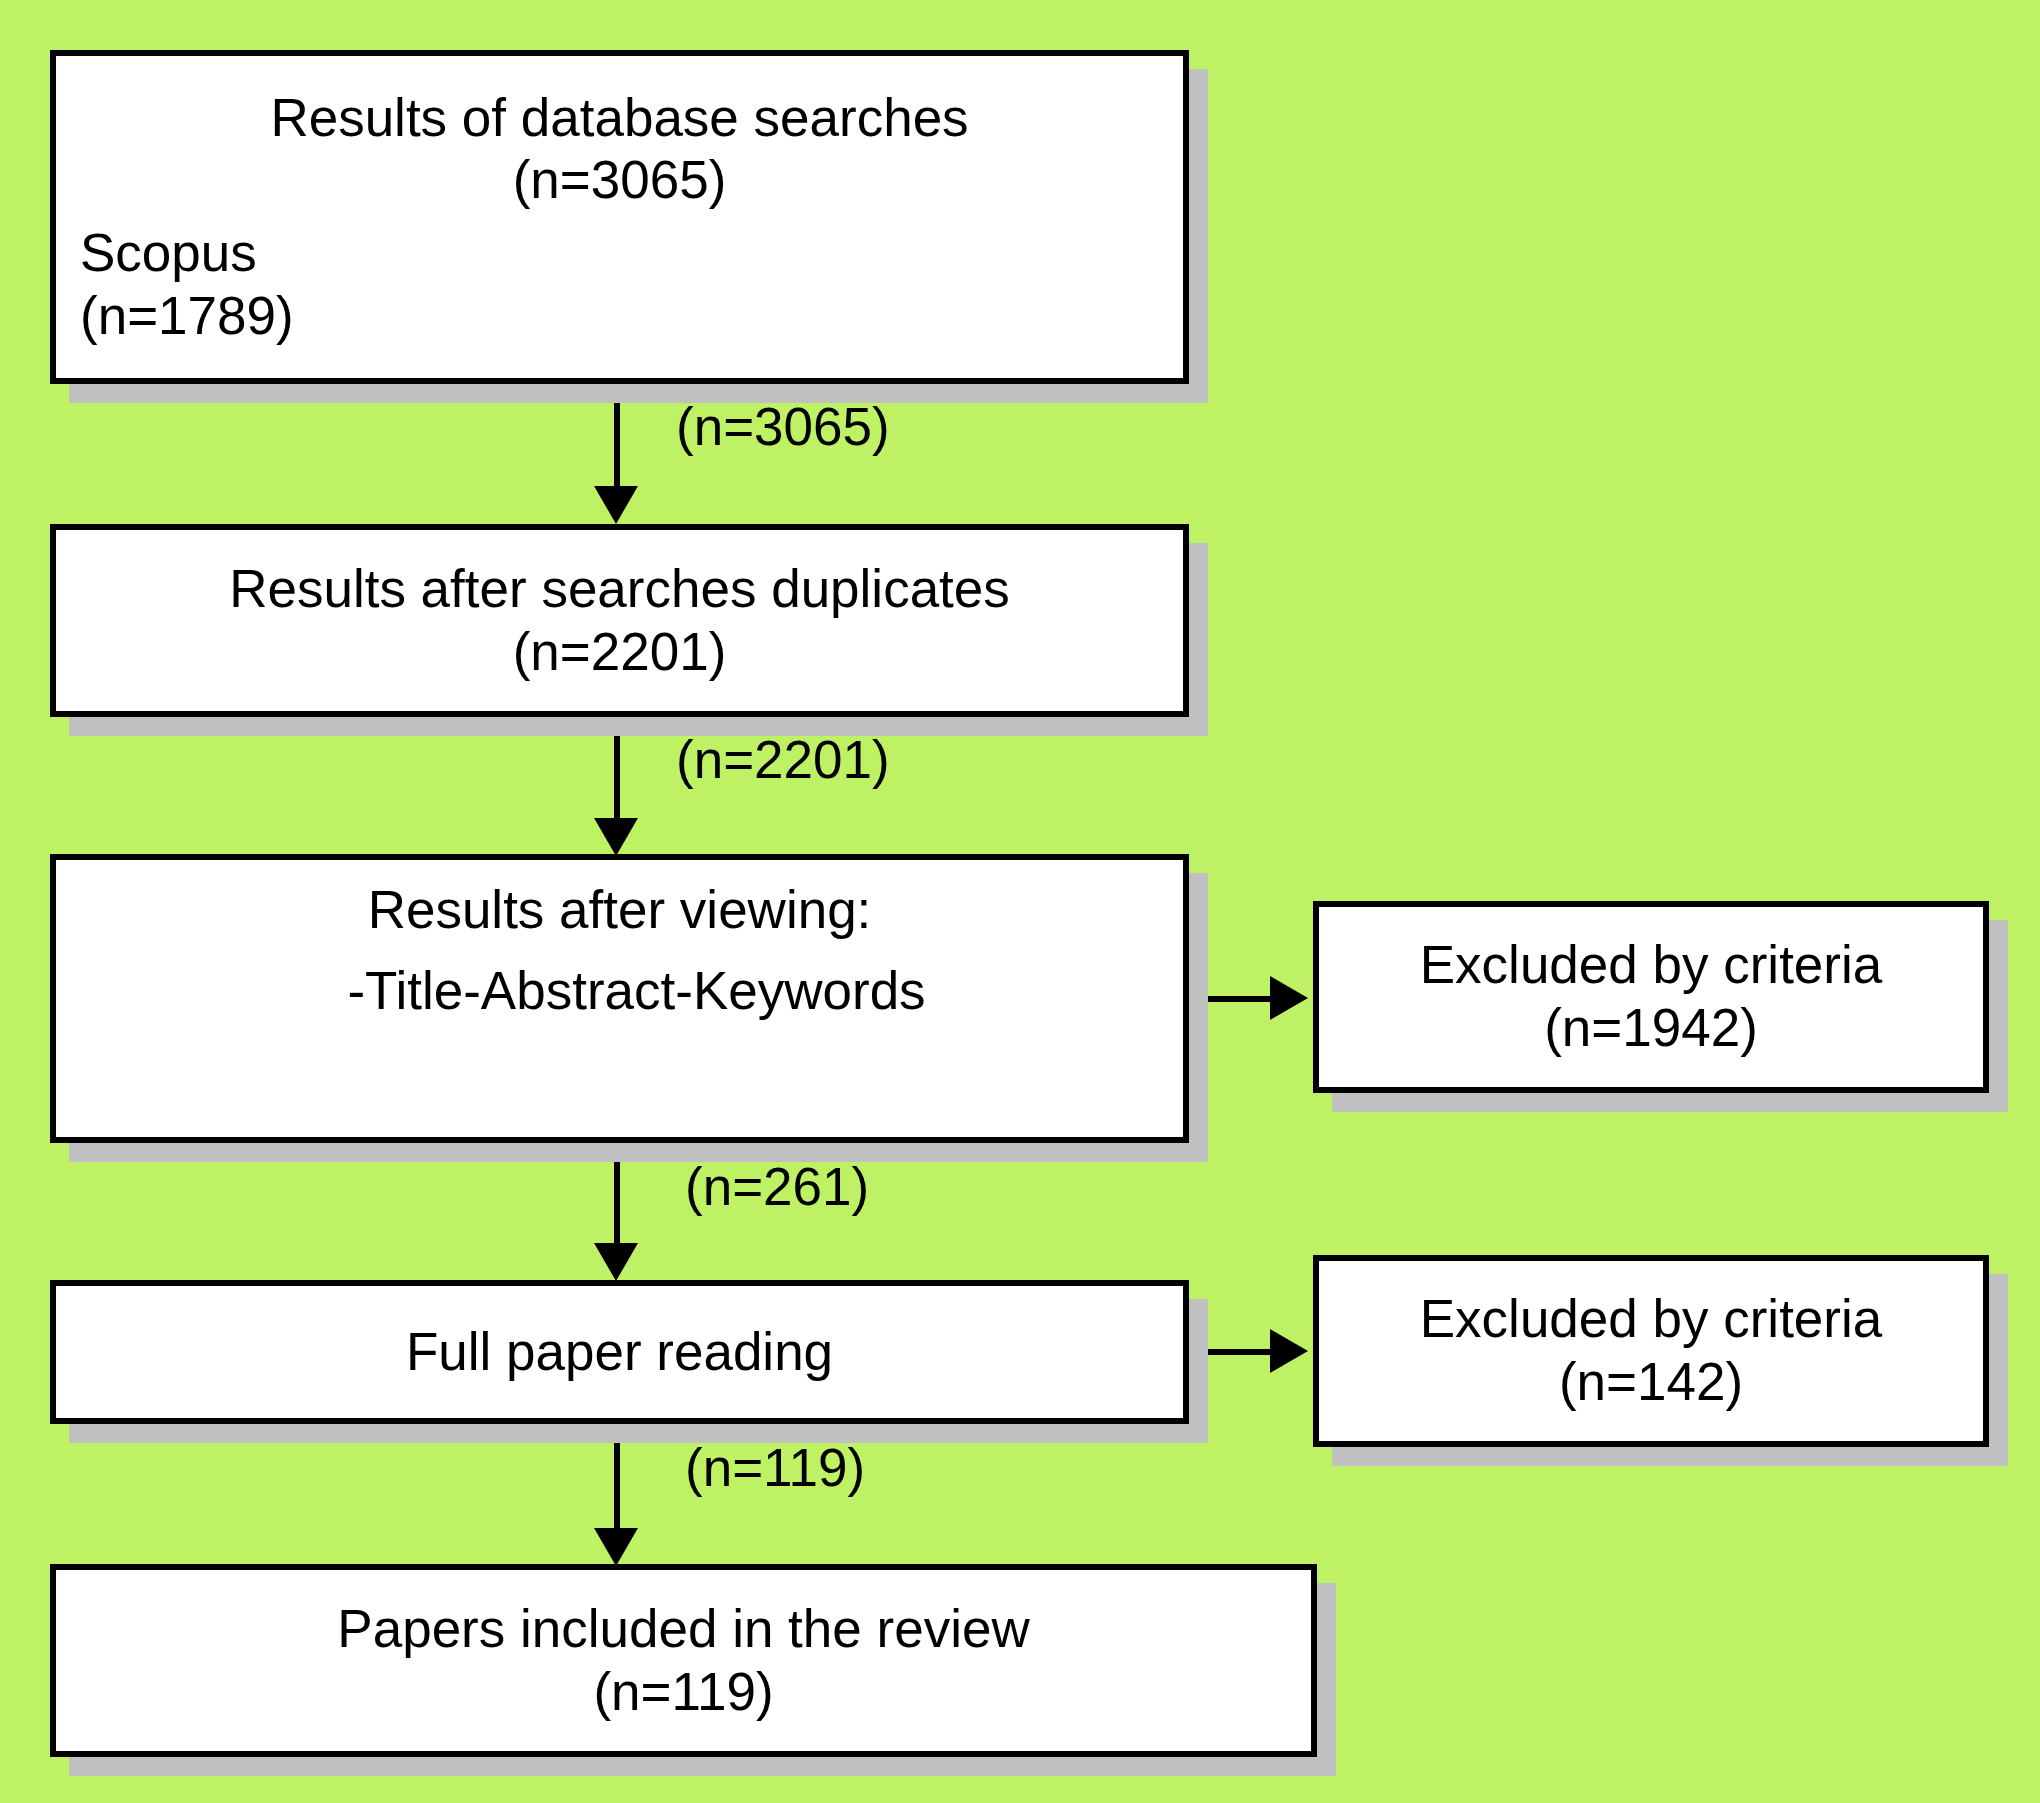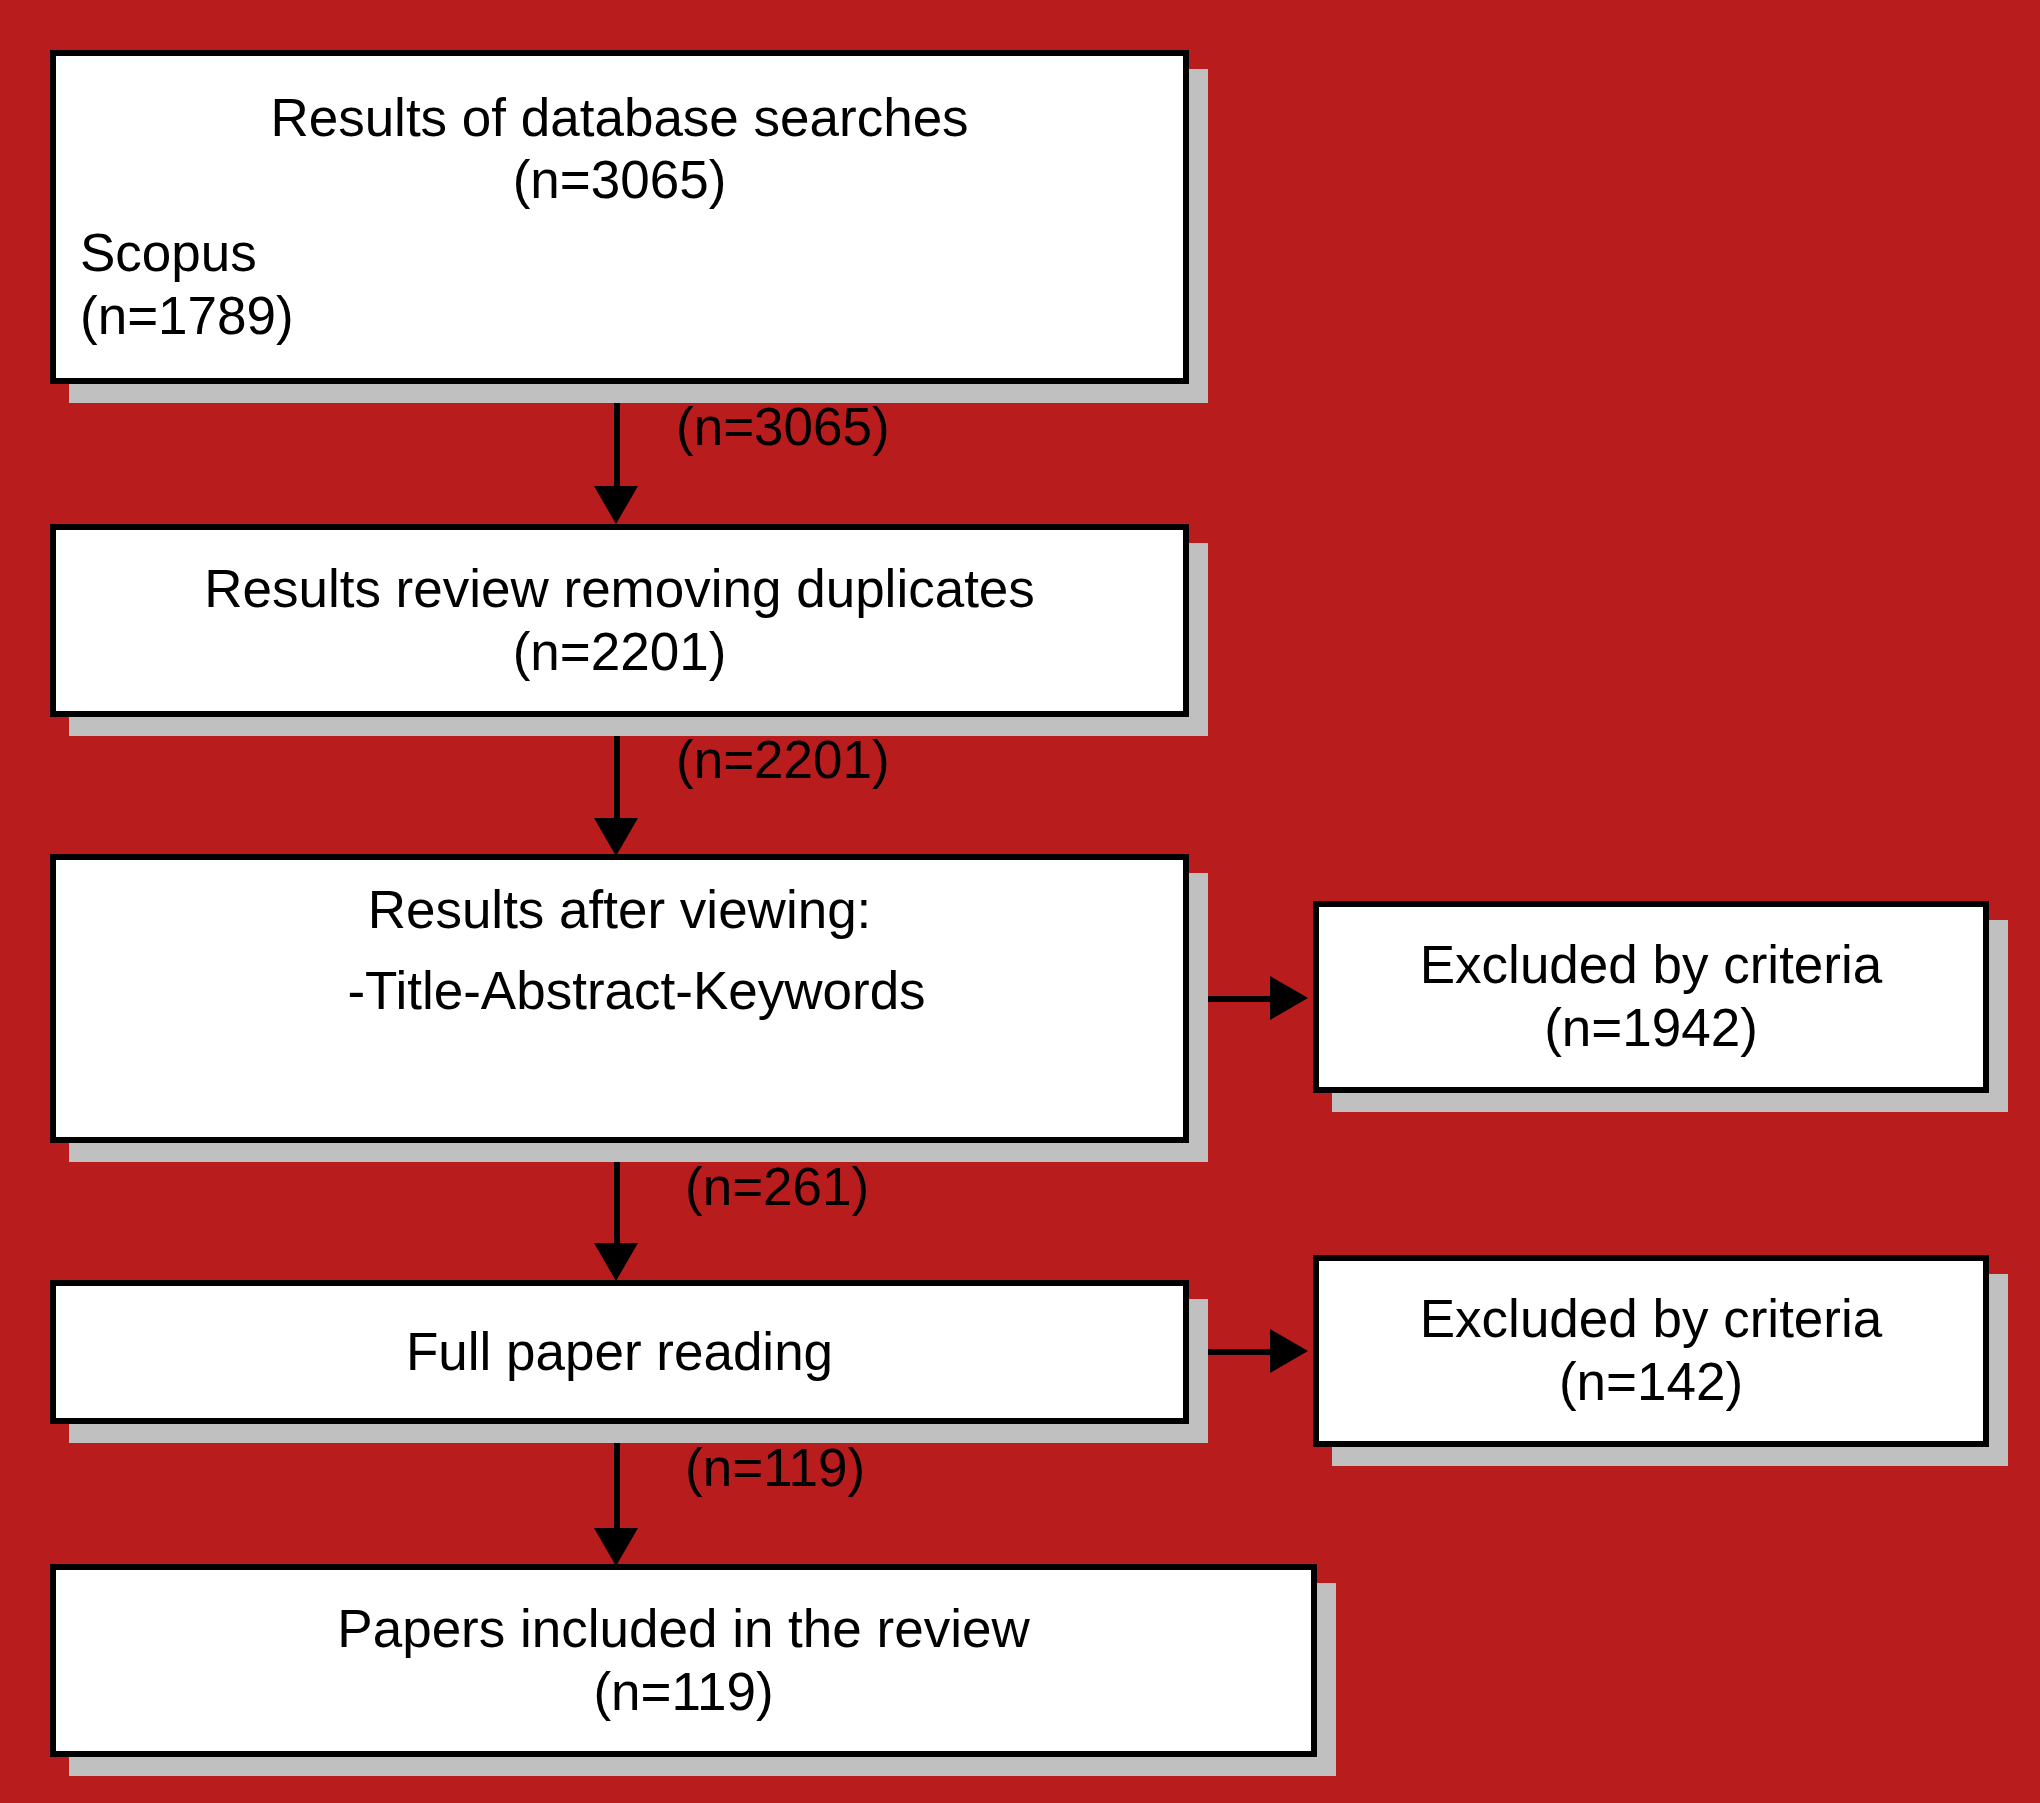--- a/index.html
+++ b/index.html
@@ -8,21 +8,21 @@
     padding: 0;
     background: #ffffff;
   }
   body {
     font-family: "Liberation Sans", "DejaVu Sans", sans-serif;
   }
   #canvas {
     position: relative;
     width: 2040px;
     height: 1804px;
-    background: #b91c1c;
+    background: #bef264;
     overflow: hidden;
   }
 
   
   .node {
     position: absolute;
     box-sizing: border-box;
     background: #ffffff;
     border: 6px solid #000000;
     box-shadow: 19px 19px 0 0 #c0c0c0;
@@ -115,21 +115,21 @@
         <span class="ln">(n=1789)</span>
       </div>
     </div>
   </div>
 
   <div class="vline" style="left:614px; top:384px; height:106px;"></div>
   <div class="arrow-down" style="left:594px; top:486px;"></div>
   <div class="edge-label" style="left:676px; top:396px;">(n=3065)</div>
 
   <div class="node" style="left:50px; top:524px; width:1139px; height:193px;">
-    <span class="ln">Results review removing duplicates</span>
+    <span class="ln">Results after searches duplicates</span>
     <span class="ln">(n=2201)</span>
   </div>
 
   <div class="vline" style="left:614px; top:717px; height:106px;"></div>
   <div class="arrow-down" style="left:594px; top:818px;"></div>
   <div class="edge-label" style="left:676px; top:729px;">(n=2201)</div>
 
   <div class="node" style="left:50px; top:854px; width:1139px; height:289px; justify-content:flex-start; padding-top:19px;gap:12px;">
     <span class="ln">Results after viewing:</span>
     <div class="bullets">

